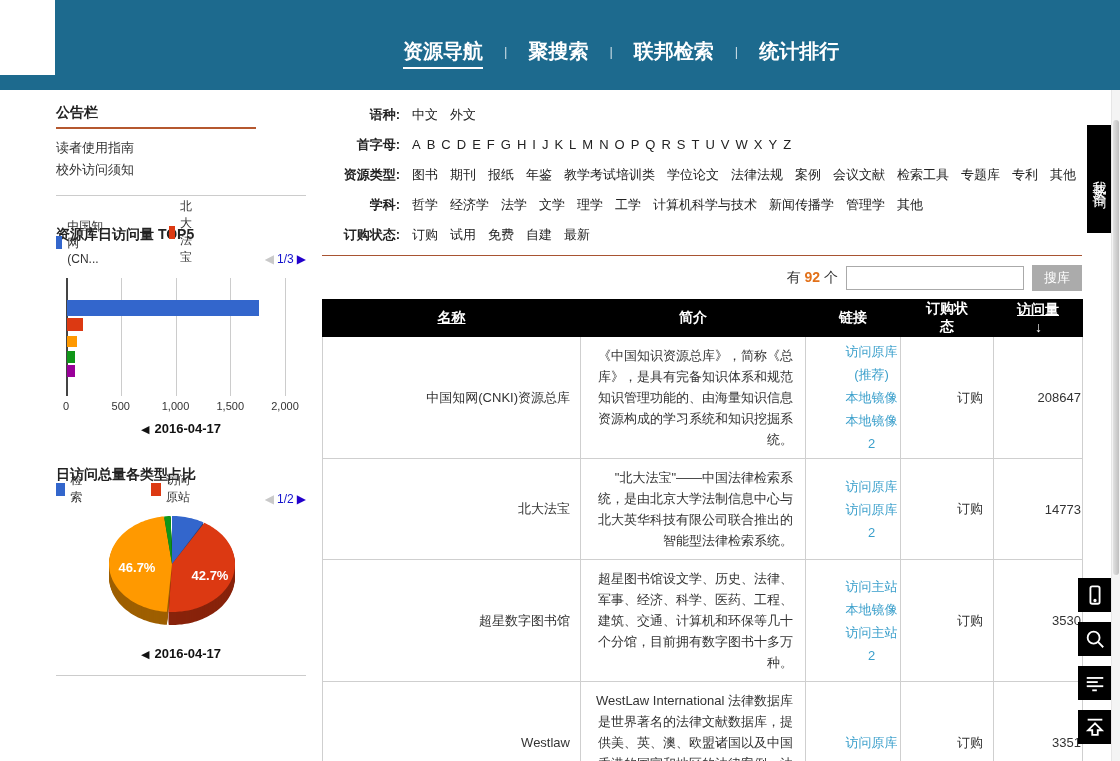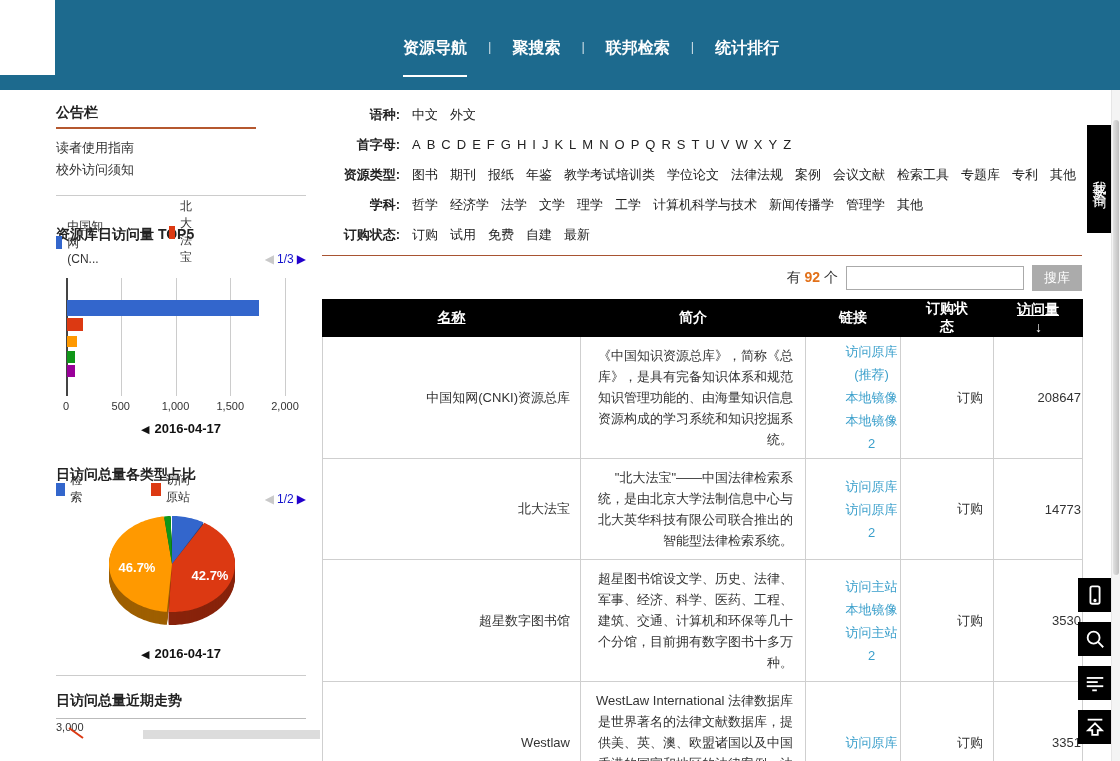--- a/index.html
+++ b/index.html
@@ -10,21 +10,21 @@
   .page{position:absolute;inset:0;}
 
   
   header{position:absolute;left:0;top:0;width:1120px;height:90px;background:#1D6A8E;}
   .logo-notch{position:absolute;left:0;top:0;width:55px;height:75px;background:#fff;}
   .brand{position:absolute;left:62px;top:5px;color:#fff;}
   .uni{font-size:20px;font-weight:bold;letter-spacing:2px;}
   .brand-rule{width:233px;height:3px;background:#fff;margin:4px 0 5px 0;}
   .plat{font-size:25px;letter-spacing:7px;font-family:"DejaVu Serif","Liberation Serif",serif;}
   nav{position:absolute;left:403px;top:38px;white-space:nowrap;}
-  .nav-item{color:#fff;font-size:16px;font-weight:bold;cursor:pointer;padding-bottom:19px;}
+  .nav-item{color:#fff;font-size:20px;font-weight:bold;cursor:pointer;padding-bottom:5px;}
   .nav-item.active{border-bottom:2px solid #fff;}
   .nav-sep{color:rgba(255,255,255,.75);font-size:13px;margin:0 21px;vertical-align:2px;}
 
   
   .sidebar{position:absolute;left:56px;top:104px;width:250px;}
   .sidebar h3{font-size:14px;font-weight:bold;color:#222;margin:0 0 5px 0;}
   .accent-rule{width:200px;height:2px;background:#B5582F;margin-bottom:8px;}
   #notice-links{list-style:none;margin:0;padding:0;}
   .nlink{font-size:13px;line-height:22px;color:#333;cursor:pointer;}
   .divider{border-top:1px solid #CCC;margin:14px 0 0 0;}
@@ -235,30 +235,20 @@
           <text x="81" y="62" text-anchor="middle" class="pie-label">46.7%</text>
           <text x="154" y="70" text-anchor="middle" class="pie-label">42.7%</text>
         </svg>
       <div class="datenav">
         <span class="tri">◀</span><span>2016-04-17</span>
       </div>
     </section>
 
     <div class="divider" style="margin-top:14px;"></div>
 
-    <section style="margin-top:16px;">
-      <h3>日访问总量近期走势</h3>
-      <div class="trend-plot">
-        <span class="ytick">3,000</span>
-        <svg class="red-sliver" width="16" height="14">
-          <polyline points="1,3 15,13" stroke="#DC3912" stroke-width="2" fill="none"></polyline>
-        </svg>
-        <div class="gray-edge"></div>
-      </div>
-    </section>
   </aside>
 
   <main class="content">
     <div id="filters">
         <div class="frow">
           <span class="flabel">语种:</span>
           <span class="fopts">
             <a class="fopt">中文</a>
             <a class="fopt">外文</a>
           </span>

